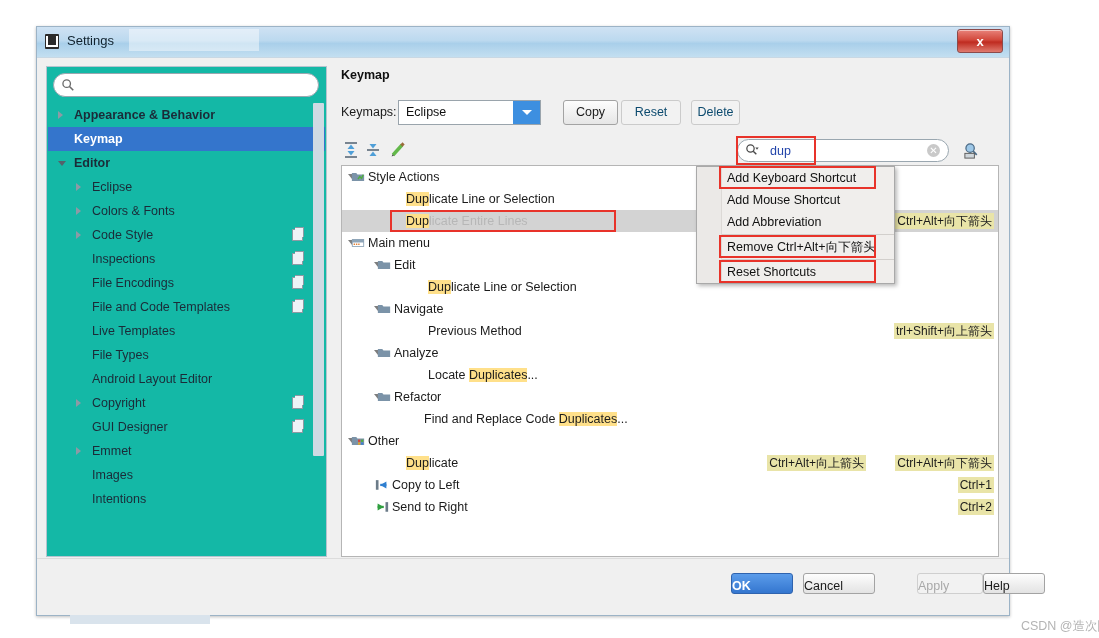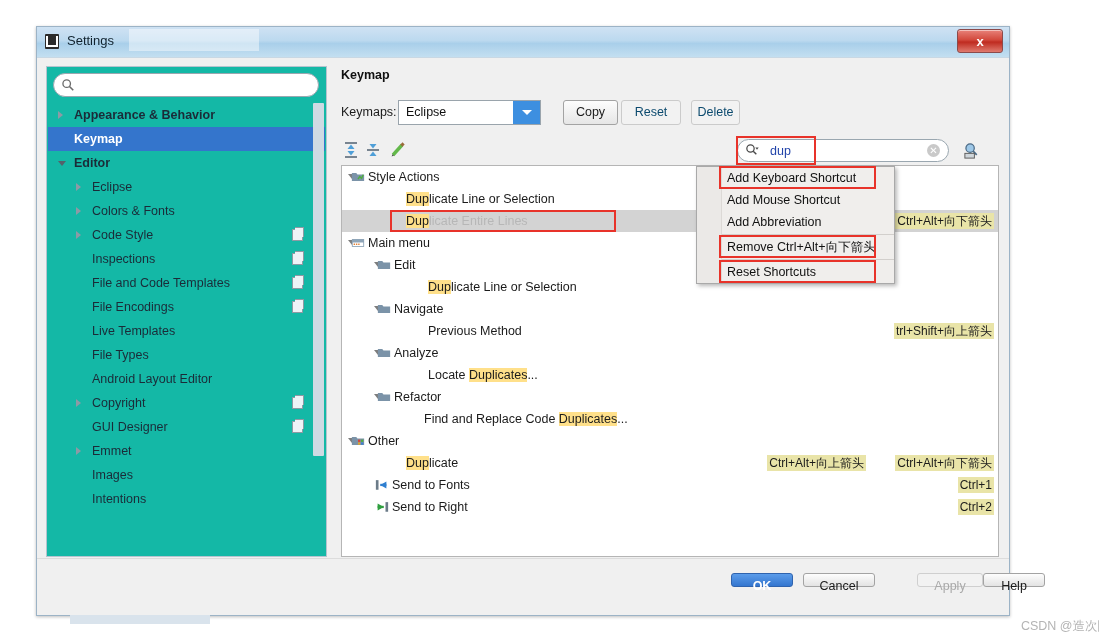--- a/index.html
+++ b/index.html
@@ -164,24 +164,24 @@
     background:#f0eeec; border:1px solid #a9a9a9; box-shadow:2px 2px 4px rgba(0,0,0,.28);
     z-index:40;
   }
   .ctxmenu .gut { position:absolute; left:0; top:0; width:24px; bottom:0; background:#ebe9e7; border-right:1px solid #dcd9d6; }
   .mi { position:relative; height:22px; line-height:22px; padding-left:30px; font-size:12.5px; color:#111; cursor:default; }
   .msep { height:1px; background:#d2cfcc; margin:1px 0; }
 
   
   .footer { position:absolute; left:0; right:0; bottom:0; height:56px; background:#f0f0f0; border-top:1px solid #dcdcdc; }
   .fbtn {
-    position:absolute; top:14px; height:14px; box-sizing:border-box;
+    position:absolute; top:14px; height:21px; box-sizing:border-box;
     border:1px solid #a3a3a3; border-radius:3px;
     background:linear-gradient(to bottom,#fdfdfd,#e3e3e3);
-    font-size:12.5px; color:#1b1b1b; text-align:center; line-height:25px; cursor:pointer;
+    font-size:12.5px; color:#1b1b1b; line-height:25px; cursor:pointer;
   }
   .fbtn.primary {
     background:linear-gradient(to bottom,#5b9cea,#3476cf);
     border-color:#2f63ae; color:#fff; font-weight:bold;
   }
   .fbtn.disabled { color:#a9a9a9; background:#f2f2f2; border-color:#cfcfcf; }
 
   .watermark {
     position:absolute; right:6px; bottom:3px;
     font-size:12.5px; color:#b4b4b4;
@@ -234,25 +234,25 @@
             <div class="nav-item">
               <span class="arrow right" style="left: 28px;"></span>
               <span class="lbl" style="left: 44px;">Code Style</span>
               <span class="copy-ic"></span>
             </div>
             <div class="nav-item">
               <span class="lbl" style="left: 44px;">Inspections</span>
               <span class="copy-ic"></span>
             </div>
             <div class="nav-item">
+              <span class="lbl" style="left: 44px;">File Encodings</span>
+              <span class="copy-ic"></span>
+            </div>
+            <div class="nav-item">
               <span class="lbl" style="left: 44px;">File and Code Templates</span>
-              <span class="copy-ic"></span>
-            </div>
-            <div class="nav-item">
-              <span class="lbl" style="left: 44px;">File Encodings</span>
               <span class="copy-ic"></span>
             </div>
             <div class="nav-item">
               <span class="lbl" style="left: 44px;">Live Templates</span>
             </div>
             <div class="nav-item">
               <span class="lbl" style="left: 44px;">File Types</span>
             </div>
             <div class="nav-item">
               <span class="lbl" style="left: 44px;">Android Layout Editor</span>
@@ -417,21 +417,21 @@
                 <span class="tlbl" style="left: 64px;"><span class="hl">Dup</span>licate</span>
                 <span class="sc" style="right: 4px;">Ctrl+Alt+向下箭头</span>
                 <span class="sc" style="right: 132px;">Ctrl+Alt+向上箭头</span>
               </div>
               <div class="trow">
                 <svg viewBox="0 0 16 14" class="ficon" style="left: 33px;">
                   <rect x="1" y="2" width="3" height="11" fill="#6b7b88"></rect>
                   <path d="M13 3.5 L13 11.5 L6 7.5 Z" fill="#2f7fd0"></path>
                   <rect x="6" y="6.2" width="7" height="2.6" fill="#2f7fd0"></rect>
                 </svg>
-                <span class="tlbl" style="left: 50px;">Send to Fonts</span>
+                <span class="tlbl" style="left: 50px;">Copy to Left</span>
                 <span class="sc" style="right: 4px;">Ctrl+1</span>
               </div>
               <div class="trow">
                 <svg viewBox="0 0 16 14" class="ficon" style="left: 33px;">
                   <rect x="12" y="2" width="3" height="11" fill="#6b7b88"></rect>
                   <path d="M3 3.5 L3 11.5 L10 7.5 Z" fill="#2f9f3f"></path>
                   <rect x="3" y="6.2" width="7" height="2.6" fill="#2f9f3f"></rect>
                 </svg>
                 <span class="tlbl" style="left: 50px;">Send to Right</span>
                 <span class="sc" style="right: 4px;">Ctrl+2</span>

